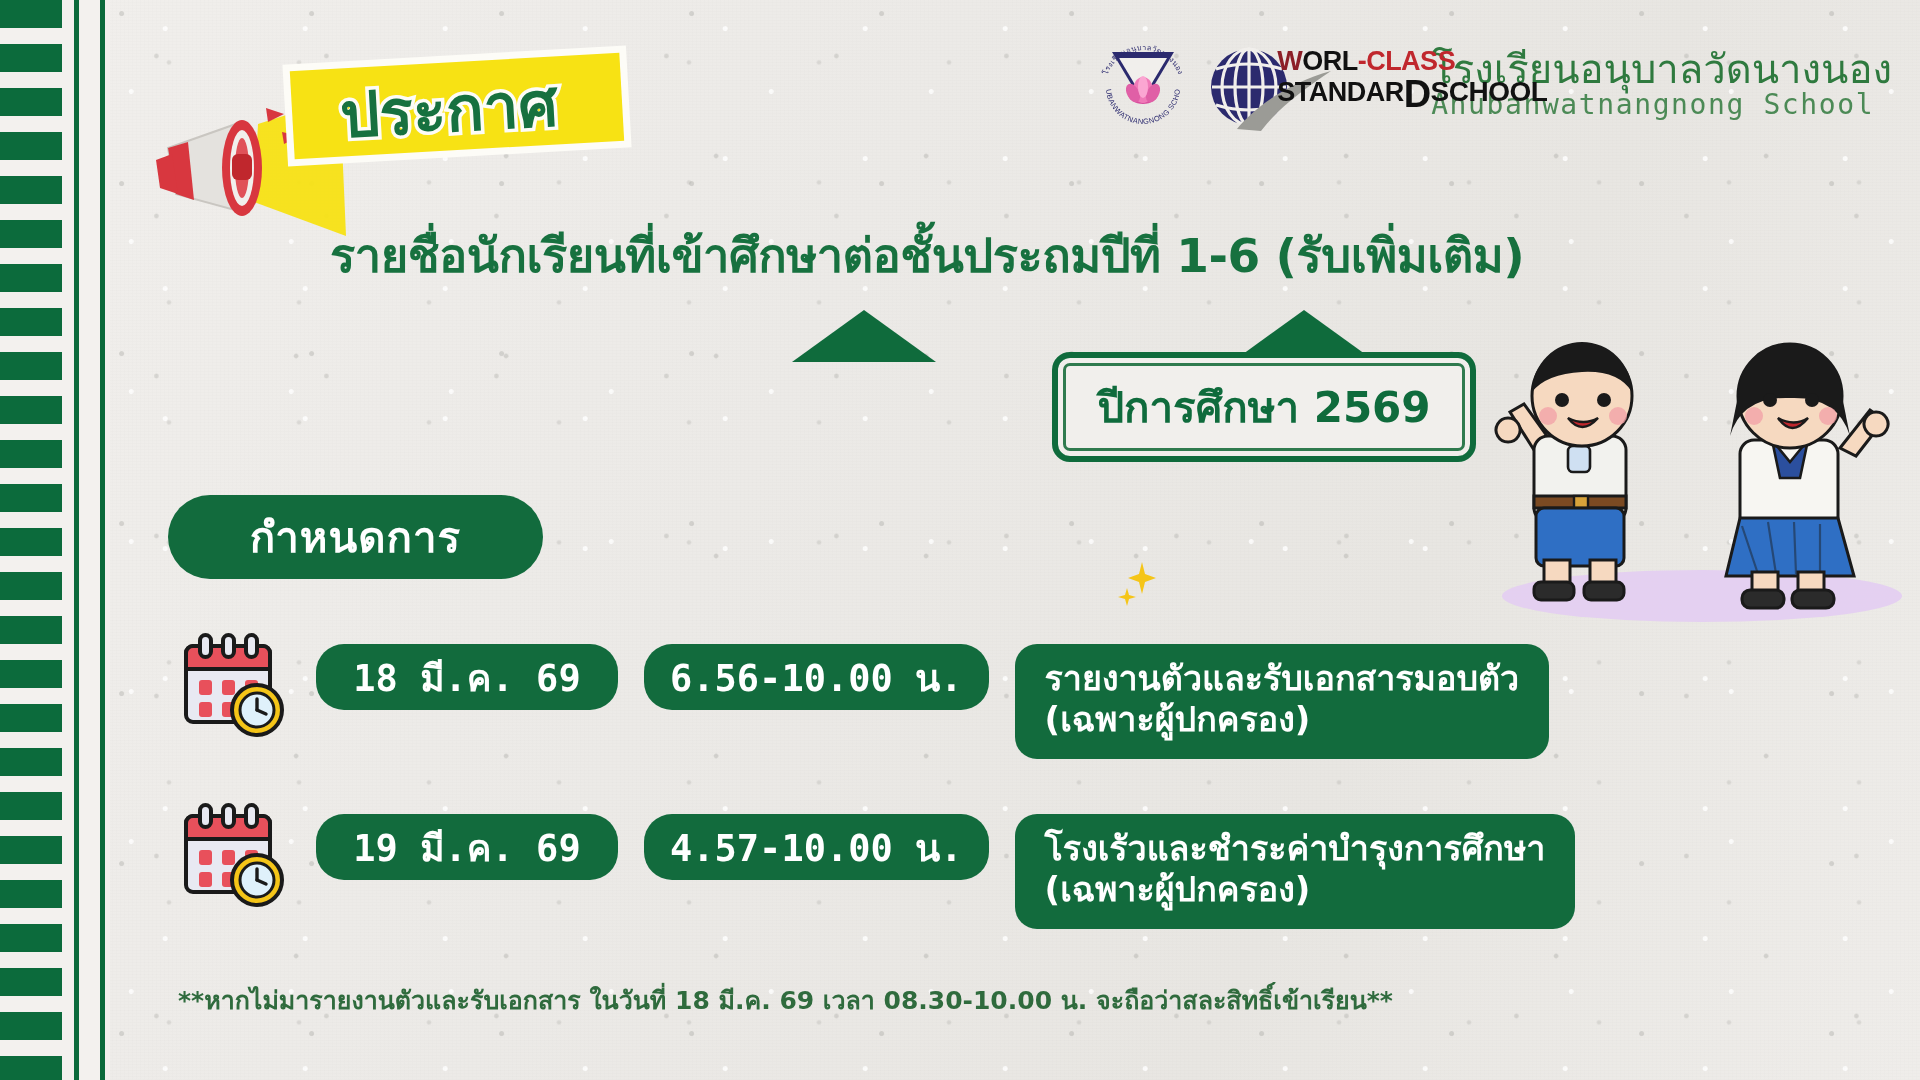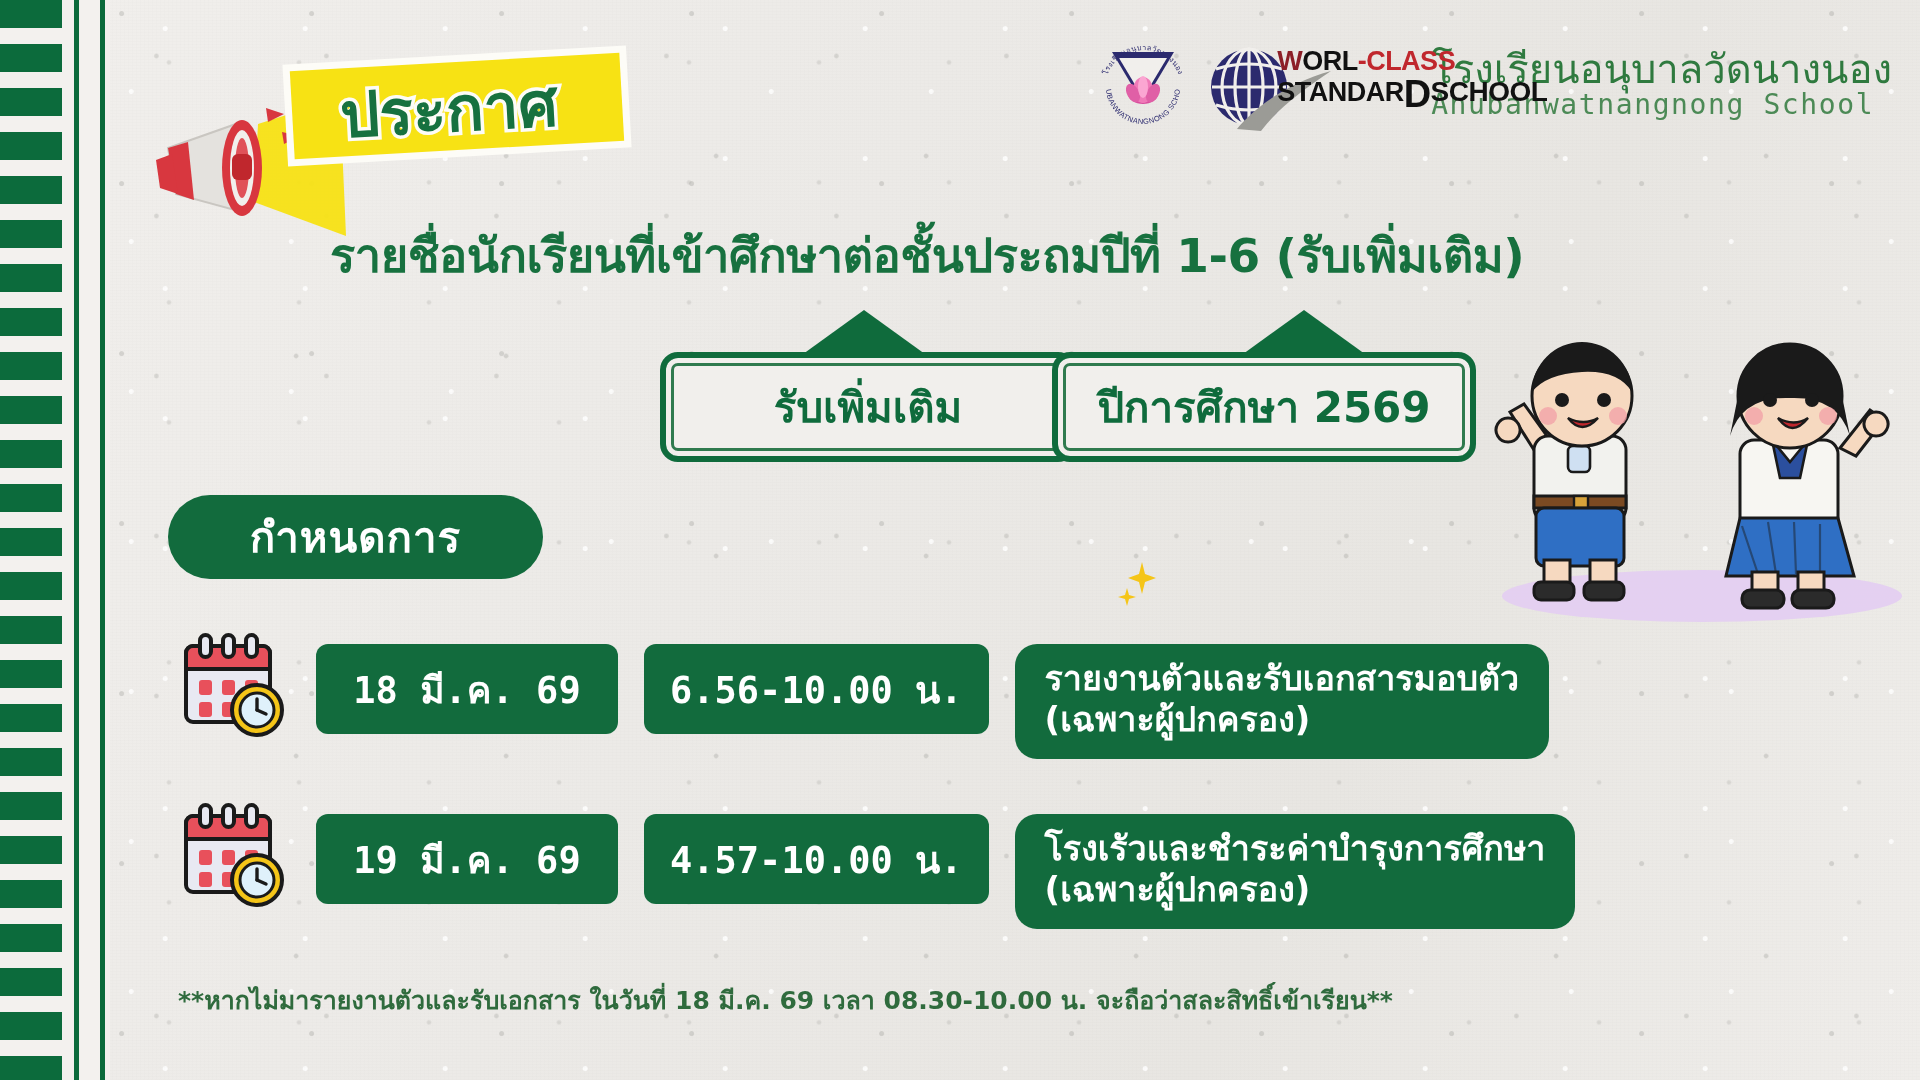--- a/index.html
+++ b/index.html
@@ -147,22 +147,22 @@
     font-family:Liberation Mono, monospace;
     font-size:42px;font-weight:bold;color:#ffffff;letter-spacing:1px;
   }
 
   
   .row{position:absolute;left:178px;display:flex;align-items:flex-start;gap:26px;}
   #row1{top:630px;}
   #row2{top:800px;}
   .cal{width:112px;height:112px;position:relative;flex:0 0 auto;}
   .pill{
-    background:#126b3d;border-radius:12px;height:66px;
-    display:flex;align-items:center;justify-content:center;padding:12px 26px;
+    background:#126b3d;border-radius:28px;height:66px;
+    display:flex;align-items:center;justify-content:center;padding:0 26px;
     font-family:"DejaVu Sans Mono","DejaVu Sans",monospace;
     font-size:37px;font-weight:bold;color:#fff;white-space:nowrap;
     margin-top:14px;
   }
   .pill.date{min-width:250px;}
   .pill.time{min-width:288px;}
   .desc{
     background:#126b3d;border-radius:22px;
     padding:14px 30px 18px 30px;margin-top:14px;
     font-family:"DejaVu Sans","Liberation Sans",sans-serif;
@@ -268,23 +268,20 @@
     <div id="banner-text">
       <span>ประกาศ</span>
     </div>
   </div>
 
   <div id="headline">รายชื่อนักเรียนที่เข้าศึกษาต่อชั้นประถมปีที่ 1-6 (รับเพิ่มเติม)</div>
 
   <div id="tent"></div>
   <div id="tent2"></div>
 
-  <div class="obox" id="obox1">
-    <span>รับเพิ่มเติม</span>
-  </div>
   <div class="obox" id="obox2">
     <span>ปีการศึกษา 2569</span>
   </div>
 
   <div id="sched-pill">
     <span>กำหนดการ</span>
   </div>
 
   <div class="row" id="row1">
     <svg class="cal" viewBox="0 0 112 112">

